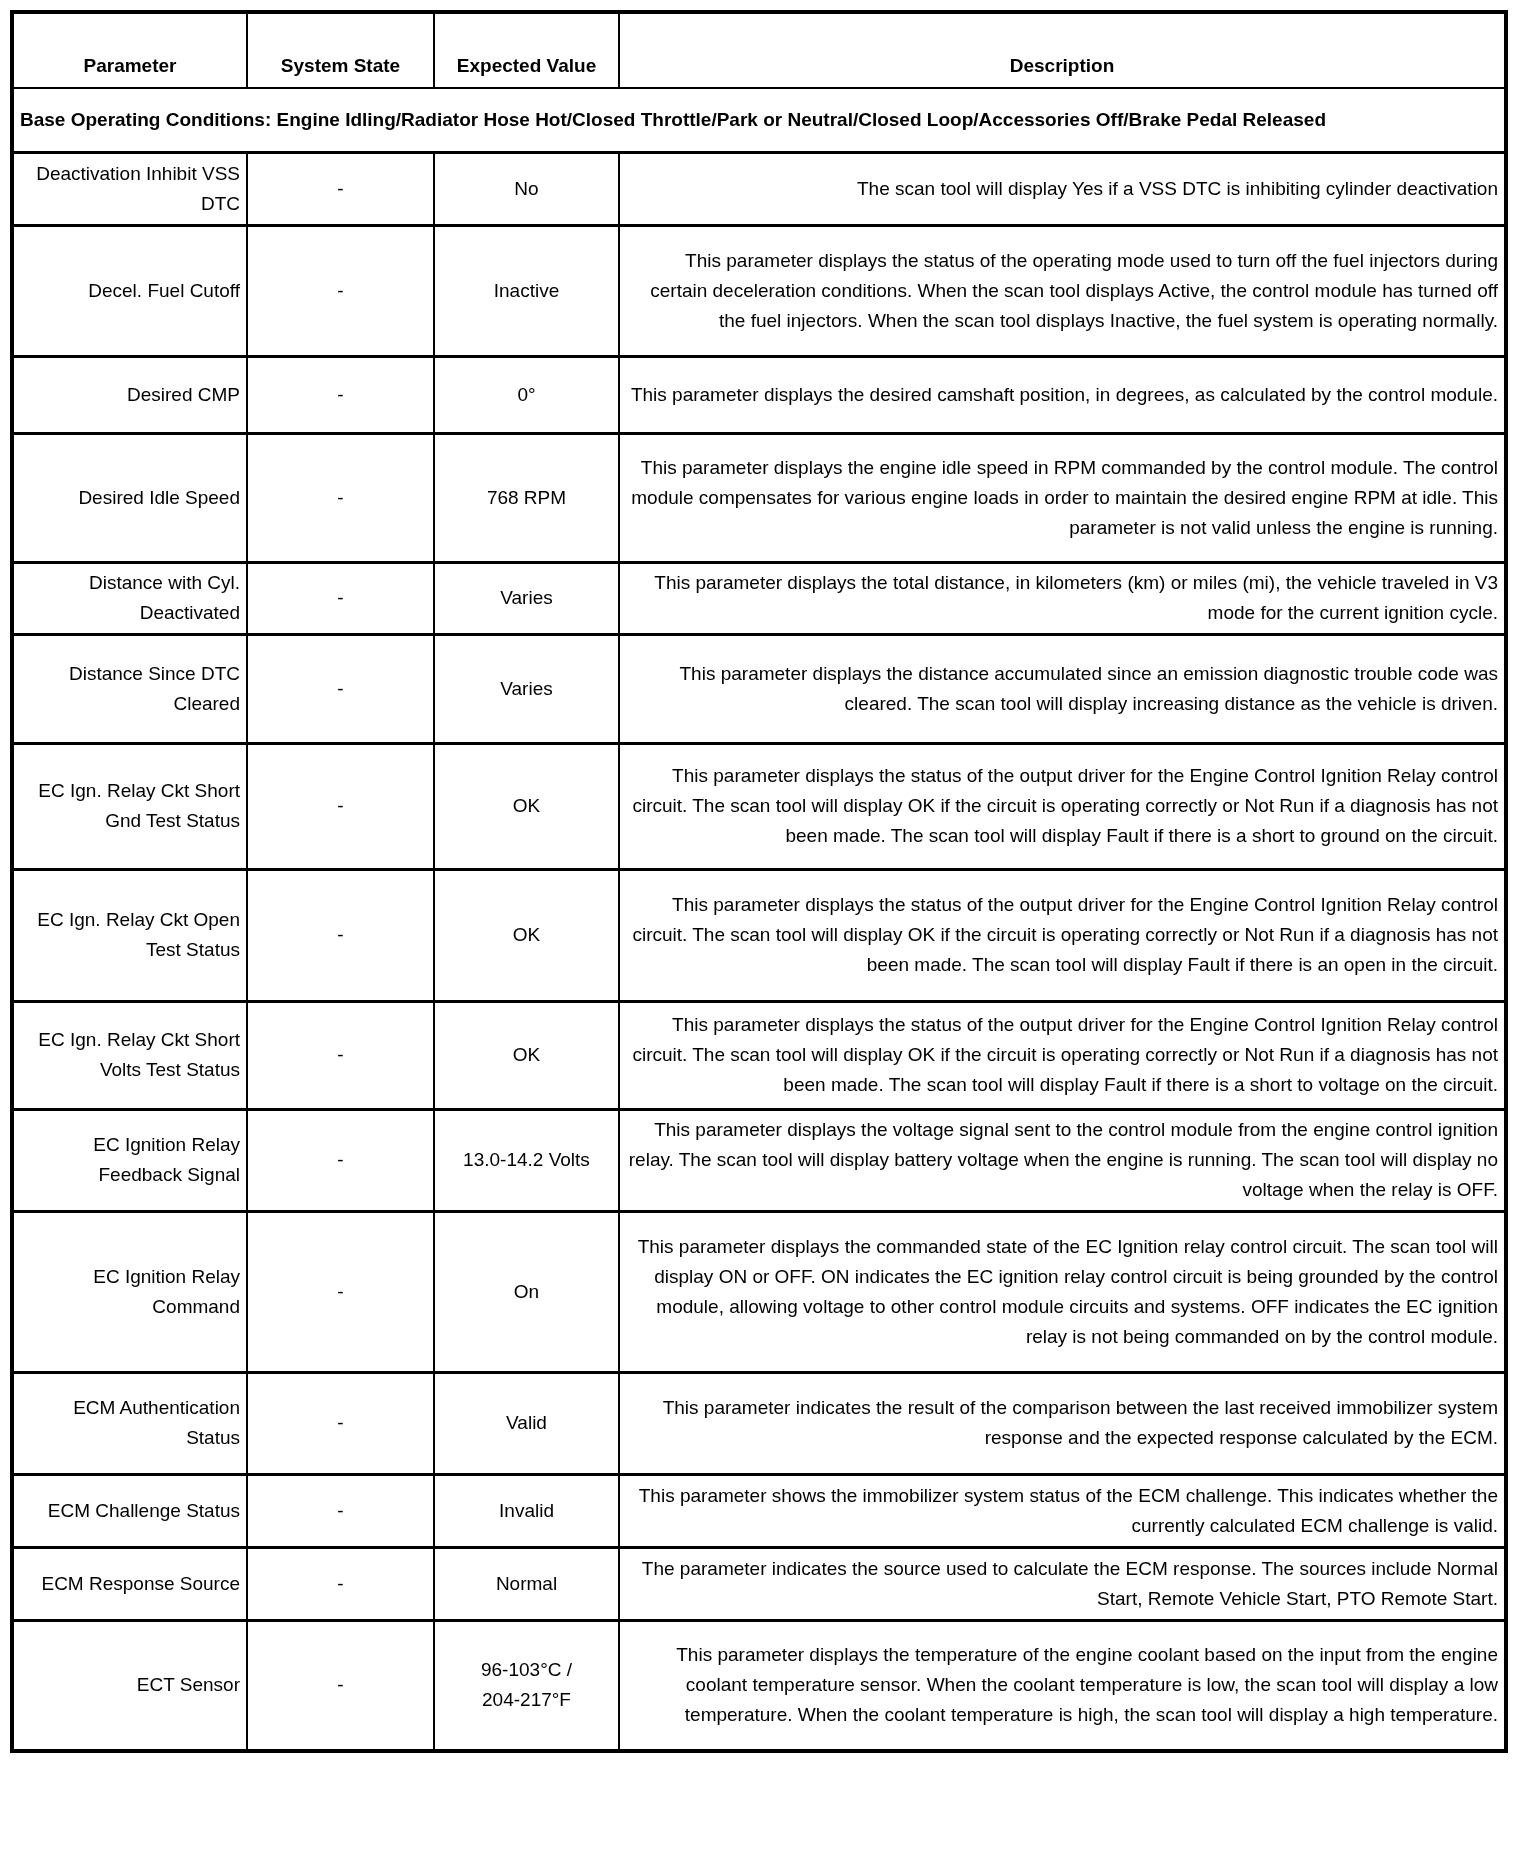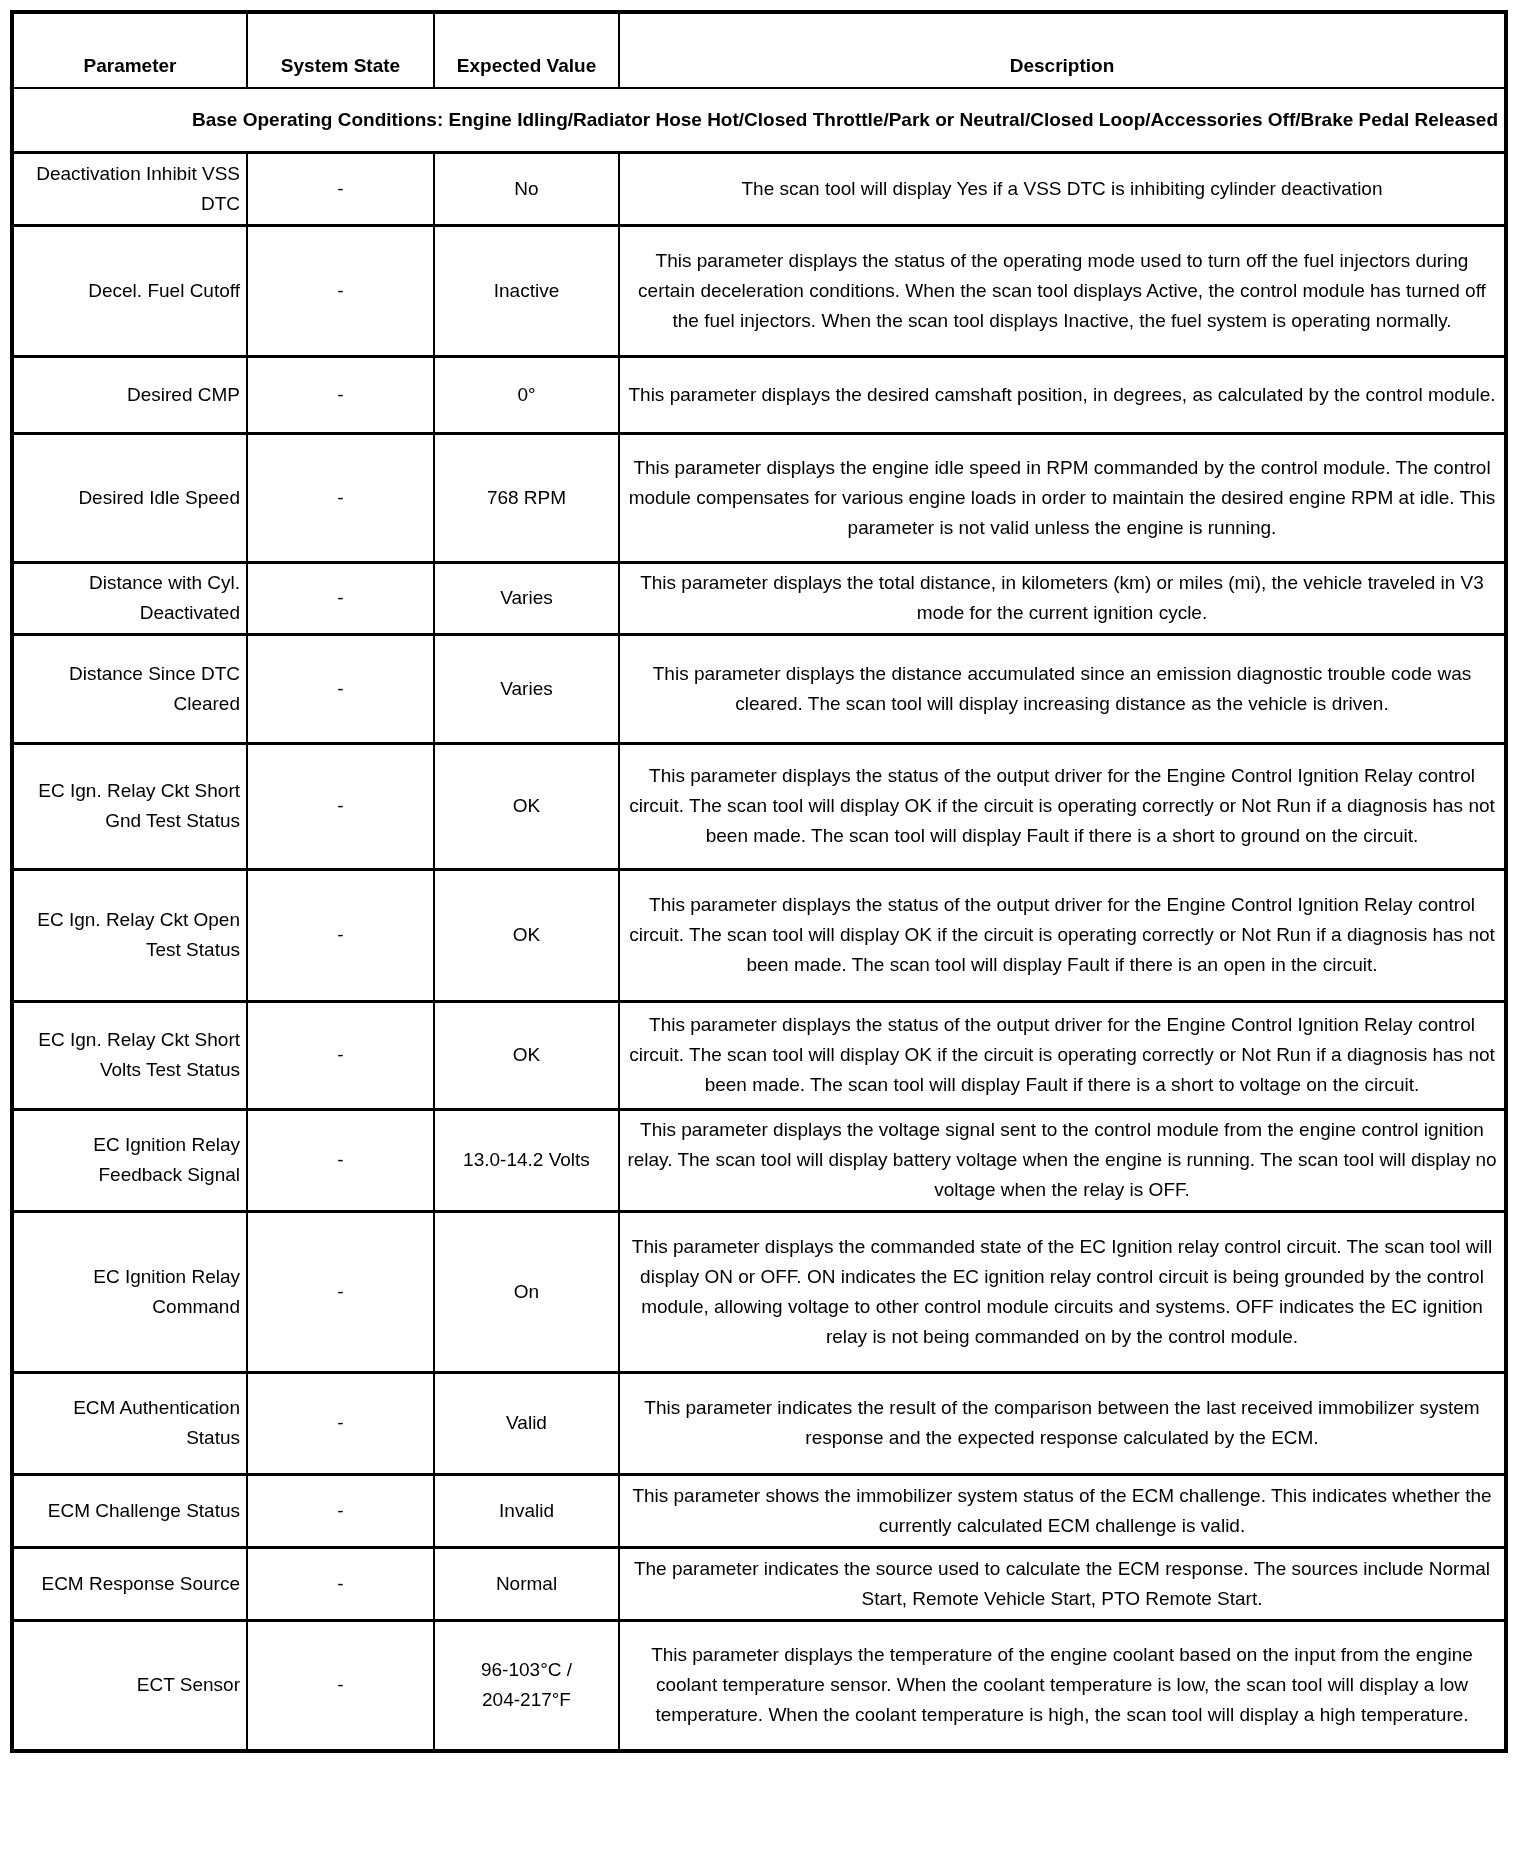--- a/index.html
+++ b/index.html
@@ -8,26 +8,26 @@
   table.params {
     position: absolute; left: 10px; top: 10px;
     width: 1498px; border-collapse: collapse; table-layout: fixed;
     border: 4px solid #000;
     font-size: 19px; line-height: 30px;
   }
   table.params td, table.params th {
     border: 2px solid #000; padding: 0 6px; vertical-align: middle;
   }
   table.params th { font-weight: bold; vertical-align: bottom; padding-bottom: 6px; text-align: center; }
-  table.params tr.section td { font-weight: bold; text-align: right; border-bottom: 3px solid #000; border-top: 2px solid #000; padding-top: 2px; padding-bottom: 2px; }
+  table.params tr.section td { font-weight: bold; text-align: left; border-bottom: 3px solid #000; border-top: 2px solid #000; padding-top: 2px; padding-bottom: 2px; }
   table.params tr.row td { border-top: 3px solid #000; }
   td.c-param { text-align: right; }
   td.c-state { text-align: center; }
   td.c-value { text-align: center; white-space: pre-line; }
-  td.c-desc { text-align: center; }
+  td.c-desc { text-align: right; }
   col.w1 { width: 235px; }
   col.w2 { width: 187px; }
   col.w3 { width: 185px; }
   col.w4 { width: auto; }
 </style>
 </head>
 <body>
 
 <table class="params">
   <colgroup>

